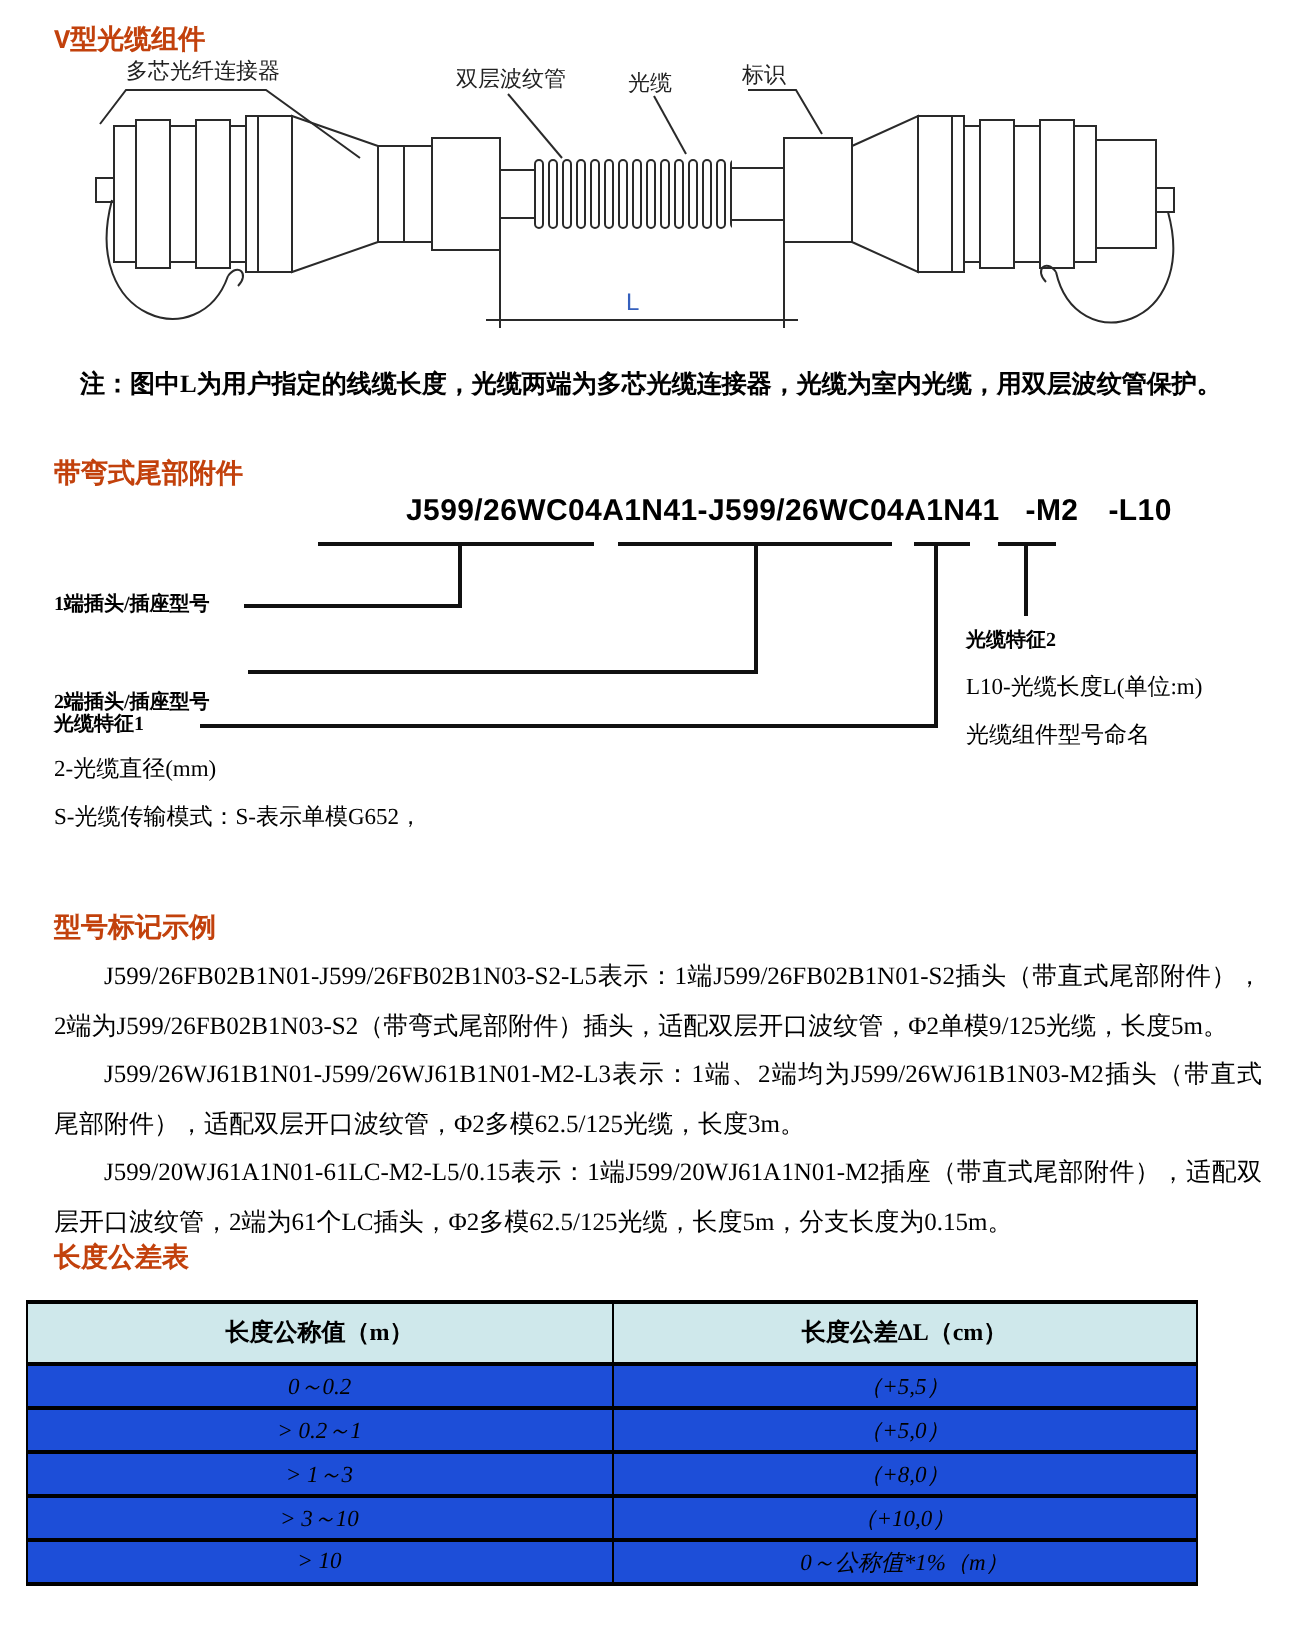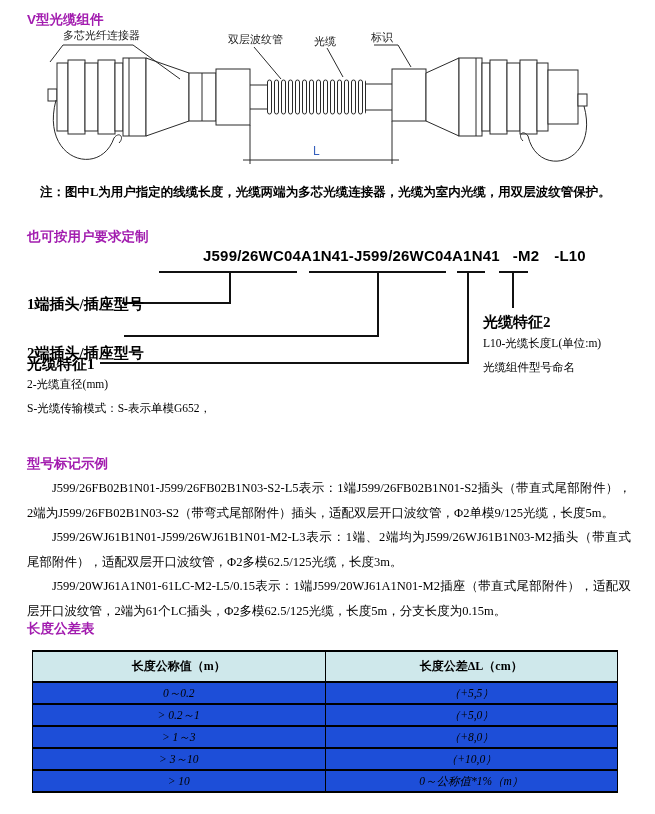--- a/index.html
+++ b/index.html
@@ -3,31 +3,31 @@
 <meta charset="utf-8">
 <style>
   * { margin:0; padding:0; box-sizing:border-box; }
   html,body { background:#ffffff; }
   .page {
     position:relative; width:655px; height:814px; background:#ffffff;
     font-family:"Liberation Serif","DejaVu Serif",serif; color:#000;
     overflow:hidden;
   }
   .abs { position:absolute; white-space:nowrap; }
-  .h { color:#a21caf; font-weight:bold; font-size:13.5px; font-family:Liberation Sans, sans-serif; }
+  .h { color:#c2410c; font-weight:bold; font-size:13.5px; font-family:Liberation Mono, monospace; }
   .dlabel { font-size:11px; color:#222; }
   .note { font-weight:bold; font-size:12.5px; }
   .model-row { display:flex; align-items:baseline; font-family:"Liberation Sans","DejaVu Sans",sans-serif; font-weight:bold; font-size:15px; letter-spacing:.2px;margin-left:44px; }
   .model-row span.gap1 { width:13px; } .model-row span.gap2 { width:15px; }
-  .ladder-label { font-weight:bold; font-size:15px; }
+  .ladder-label { font-weight:bold; font-size:10px; }
   .feat-line { font-size:11.5px; }
   .dimL { font-size:12px; color:#3560bd; font-family:"Liberation Sans",sans-serif; }
   .examples { position:absolute; left:27px; top:476px; width:604px; }
   .examples p { text-indent:2em; font-size:12.5px; line-height:24.6px; margin:0; text-align:justify; }
-  table.tol { position:absolute; left:32px; top:650px; width:586px; border-collapse:collapse; table-layout:fixed; }
+  table.tol { position:absolute; left:13px; top:650px; width:586px; border-collapse:collapse; table-layout:fixed; }
   table.tol th, table.tol td {
     border:2px solid #000; border-left-width:1px; border-right-width:1px;
     text-align:center; vertical-align:middle; padding:0;
   }
   table.tol th { height:31px; background:#cfe8eb; font-size:12px; font-weight:bold; }
   table.tol td { height:22px; background:#1d4ed8; font-size:11.5px;font-style:italic; }
   svg.linework { position:absolute; left:0; top:0; pointer-events:none; }
 </style>
 </head>
 <body>
@@ -104,21 +104,21 @@
   <div class="abs h" style="left:27px; top:11px;">V型光缆组件</div>
 
   <div class="abs dlabel" style="left:63px; top:28px;">多芯光纤连接器</div>
   <div class="abs dlabel" style="left:228px; top:32px;">双层波纹管</div>
   <div class="abs dlabel" style="left:314px; top:34px;">光缆</div>
   <div class="abs dlabel" style="left:371px; top:30px;">标识</div>
   <div class="abs dimL" style="left:313px; top:144px;">L</div>
 
   <div class="abs note" style="left:40px; top:184px;">注：图中L为用户指定的线缆长度，光缆两端为多芯光缆连接器，光缆为室内光缆，用双层波纹管保护。</div>
 
-  <div class="abs h" style="left:27px; top:228px;">也可按用户要求定制</div>
+  <div class="abs h" style="left:27px; top:228px;">带弯式尾部附件</div>
 
   <div class="abs model-row" style="left:159px; top:247px;">
     <span>J599/26WC04A1N41-J599/26WC04A1N41</span>
     <span class="gap1"></span>
     <span>-M2</span>
     <span class="gap2"></span>
     <span>-L10</span>
   </div>
 
   <div class="abs ladder-label" style="left:27px; top:295px;">1端插头/插座型号</div>

